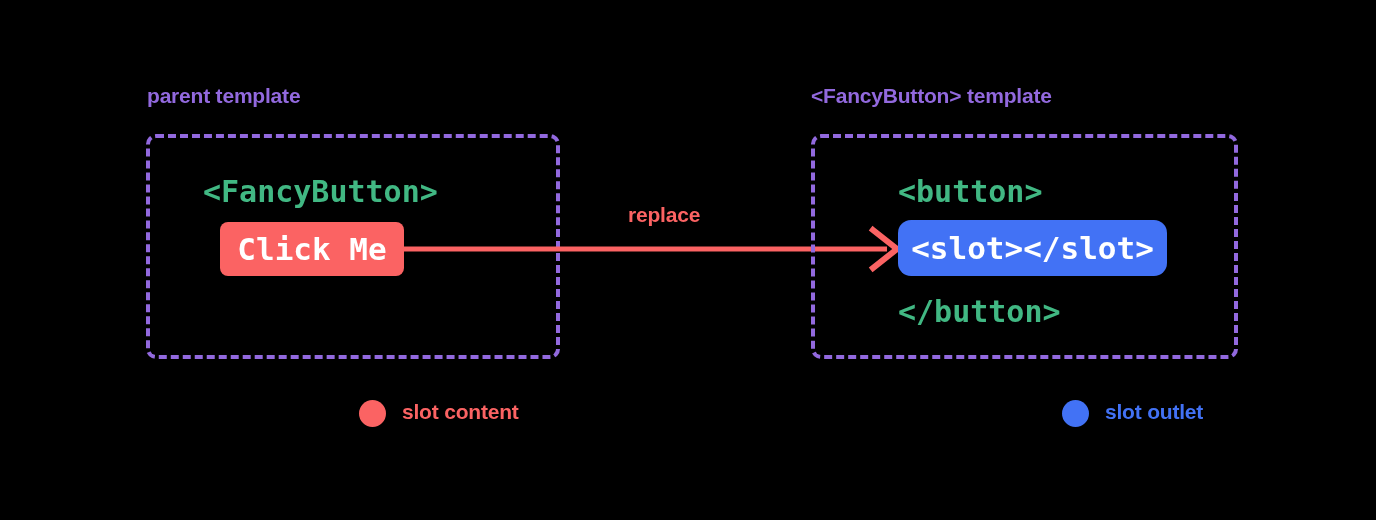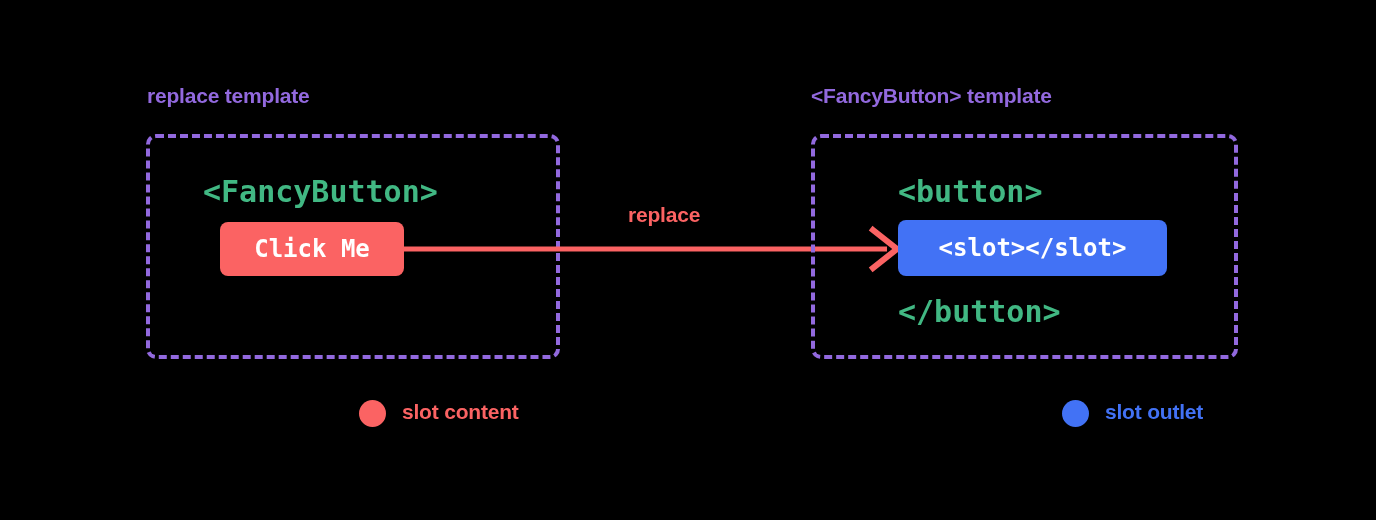--- a/index.html
+++ b/index.html
@@ -58,35 +58,36 @@
   #code-close-btn   { left: 898px; top: 294px; }
 
   
   .chip {
     position: absolute;
     display: flex;
     align-items: center;
     justify-content: center;
     font-family: "DejaVu Sans Mono", monospace;
     font-weight: bold;
-    font-size: 24px;
+    font-size: 31px;
     color: #FFFFFF;
     border-radius: 8px;
     white-space: pre;
     letter-spacing: 0px;
   }
   #chip-click-me {
     left: 220px; top: 222px;
     width: 184px; height: 54px;
     background: #FB6363;
   }
   #chip-slot {
     left: 898px; top: 220px;
     width: 269px; height: 56px;
     background: #4272F5;
+    border-radius: 13px;
   }
 
   
   #arrow-svg {
     position: absolute;
     left: 400px; top: 222px;
     width: 505px; height: 56px;
     overflow: visible;
     pointer-events: none;
   }
@@ -128,21 +129,21 @@
     white-space: nowrap;
   }
   .legend-label.coral { color: #FB6363; }
   .legend-label.blue  { color: #4272F5; }
 </style>
 </head>
 <body>
 
 <div id="stage">
 
-  <div class="panel-title" id="title-parent">replace template</div>
+  <div class="panel-title" id="title-parent">parent template</div>
 
   <div class="panel-box" id="panel-parent"></div>
 
   <div class="code-line" id="code-open-fancy">&lt;FancyButton&gt;</div>
 
   <div class="chip" id="chip-click-me">Click Me</div>
 
 
   <svg id="arrow-svg" viewBox="0 0 505 56">
     <line x1="4" y1="27" x2="487" y2="27" stroke="#FB6363" stroke-width="5" stroke-linecap="butt"></line>

